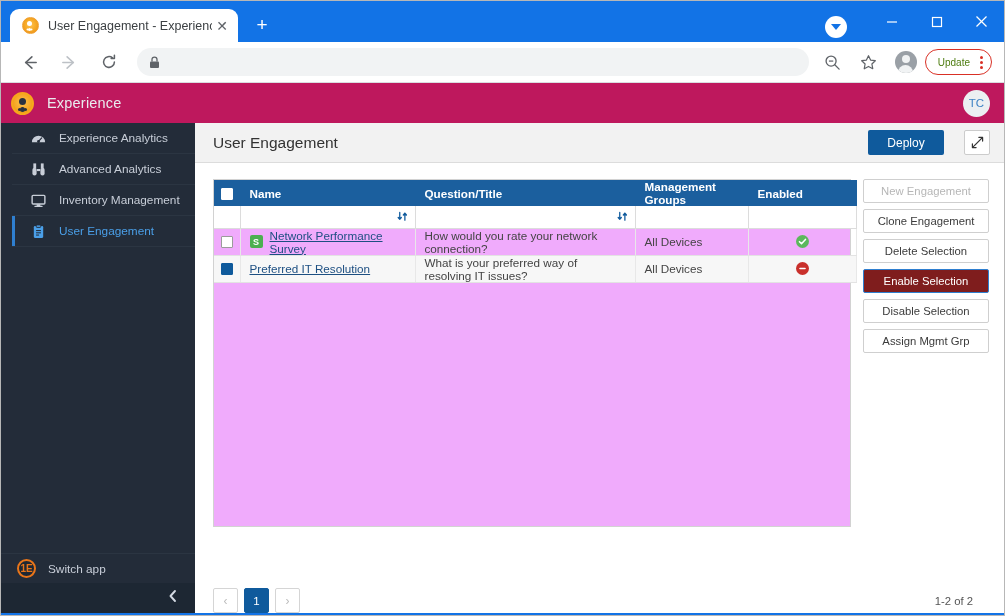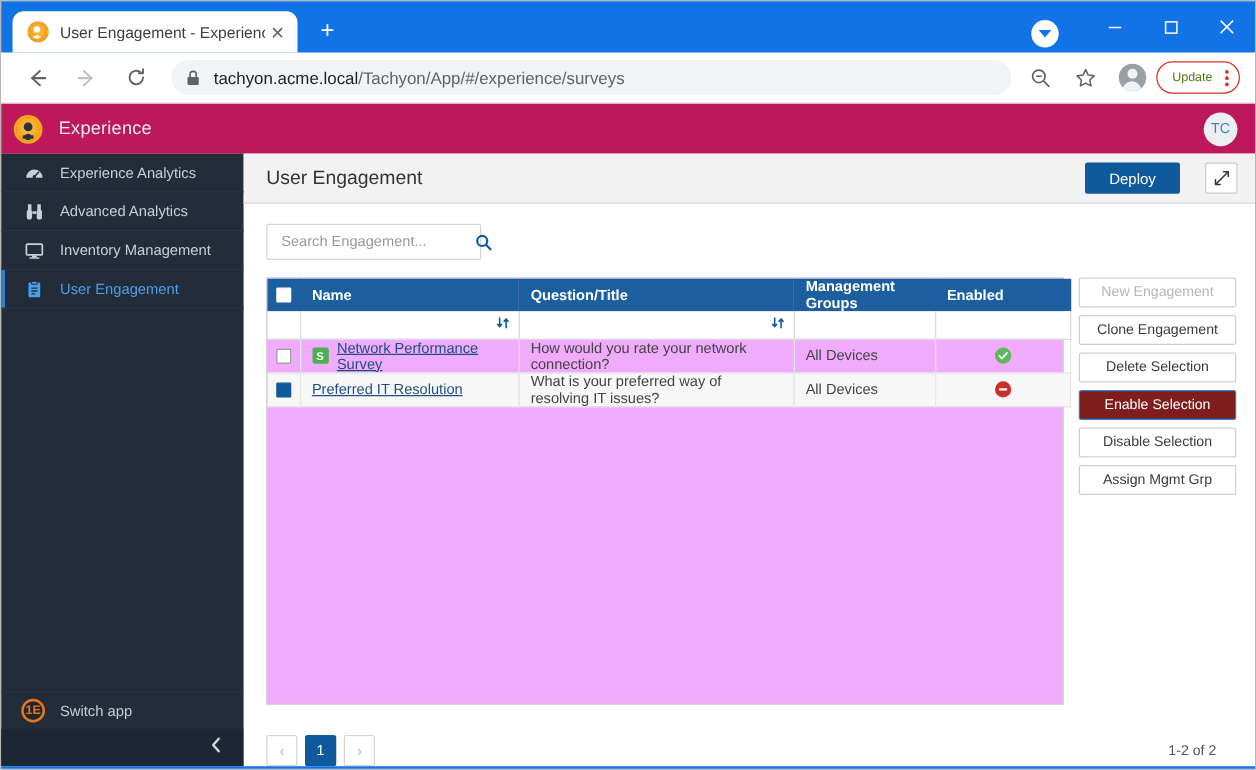--- a/index.html
+++ b/index.html
@@ -157,21 +157,21 @@
     background: #eceff2; color: #3e82c4; font-size: 11.5px;
     display: flex; align-items: center; justify-content: center;
     cursor: pointer;
   }
 
   .shell { flex: 1; display: flex; min-height: 0; }
   .sidebar {
     width: 194px; background: #232c39;
     display: flex; flex-direction: column; flex: 0 0 194px;
   }
-  .nav-list { padding-top: 0; }
+  .nav-list { padding-top: 0; margin-left: 11px; }
   .nav-item {
     height: 31px; display: flex; align-items: center;
     padding-left: 16px; color: #c8ced8; font-size: 11.8px;
     border-bottom: 1px solid #2b3542; cursor: pointer;
     position: relative;
   }
   .nav-item.active { color: #4a9fe8; }
   .nav-item.active::before {
     content: ""; position: absolute; left: 0; top: 0; bottom: 0;
     width: 3px; background: #2f7fd0;
@@ -359,21 +359,20 @@
           <path d="M16 2.6 L16 6.2 L12.4 6.2" fill="none" stroke="currentColor" stroke-width="1.7" stroke-linecap="round" stroke-linejoin="round"></path>
         </svg>
     </div>
     <div class="omnibox">
       <span class="lock">
         <svg width="11" height="13" viewBox="0 0 11 13">
             <rect x="1" y="5.5" width="9" height="6.5" rx="1" fill="currentColor"></rect>
             <path d="M3 5.5 V3.6 a2.5 2.5 0 0 1 5 0 V5.5" fill="none" stroke="currentColor" stroke-width="1.3"></path>
           </svg>
       </span>
-      <span class="url"><span>tachyon.acme.local</span><span class="path">/Tachyon/App/#/experience/surveys</span></span>
     </div>
     <div class="tb-icon">
       <svg width="17" height="17" viewBox="0 0 18 18">
           <circle cx="7.5" cy="7.5" r="5.3" fill="none" stroke="currentColor" stroke-width="1.4"></circle>
           <line x1="11.4" y1="11.4" x2="16" y2="16" stroke="currentColor" stroke-width="1.4" stroke-linecap="round"></line>
           <line x1="5.2" y1="7.5" x2="9.8" y2="7.5" stroke="currentColor" stroke-width="1.3"></line>
         </svg>
     </div>
     <div class="tb-icon">
       <svg width="17" height="17" viewBox="0 0 18 18">
@@ -478,31 +477,20 @@
                   <path d="M8.5 1.5 L12.5 1.5 L12.5 5.5" fill="none" stroke="currentColor" stroke-width="1.3" stroke-linecap="round" stroke-linejoin="round"></path>
                   <path d="M5.5 12.5 L1.5 12.5 L1.5 8.5" fill="none" stroke="currentColor" stroke-width="1.3" stroke-linecap="round" stroke-linejoin="round"></path>
                   <line x1="2" y1="12" x2="12" y2="2" stroke="currentColor" stroke-width="1.3" stroke-linecap="round"></line>
                 </svg>
             </span>
           </span>
         </div>
 
         <div class="page-body">
 
-          <div class="search-wrap">
-            <div class="search-box">
-              <input type="text" placeholder="Search Engagement..." style="">
-              <span class="search-icon">
-                <svg width="14" height="14" viewBox="0 0 15 15">
-                    <circle cx="6.2" cy="6.2" r="4.3" fill="none" stroke="currentColor" stroke-width="1.9"></circle>
-                    <line x1="9.4" y1="9.4" x2="13.3" y2="13.3" stroke="currentColor" stroke-width="2" stroke-linecap="round"></line>
-                  </svg>
-              </span>
-            </div>
-          </div>
 
           <div class="grid-area">
 
             <div class="grid-wrap">
               <table>
                 <colgroup>
                   <col style="width:26px">
                     <col style="width:175px">
                     <col style="width:220px">
                     <col style="width:113px">

